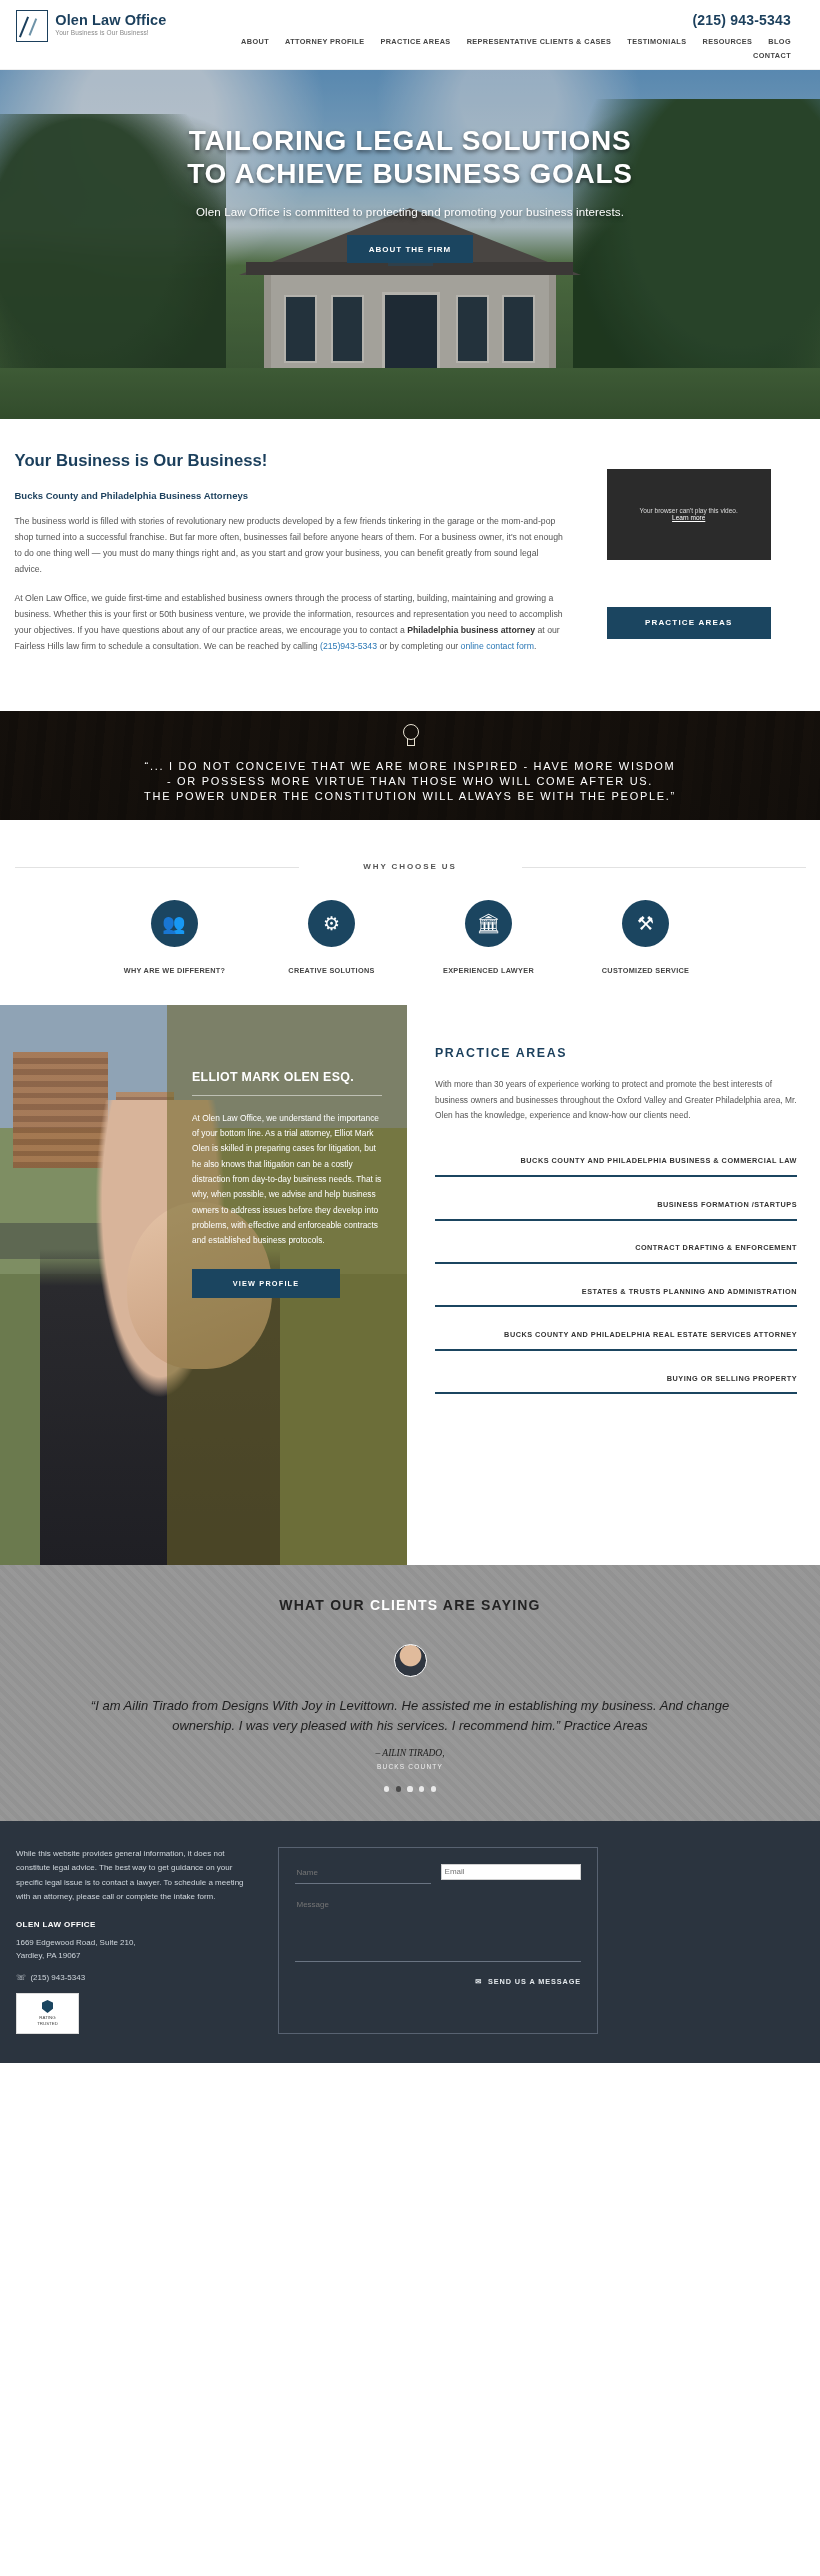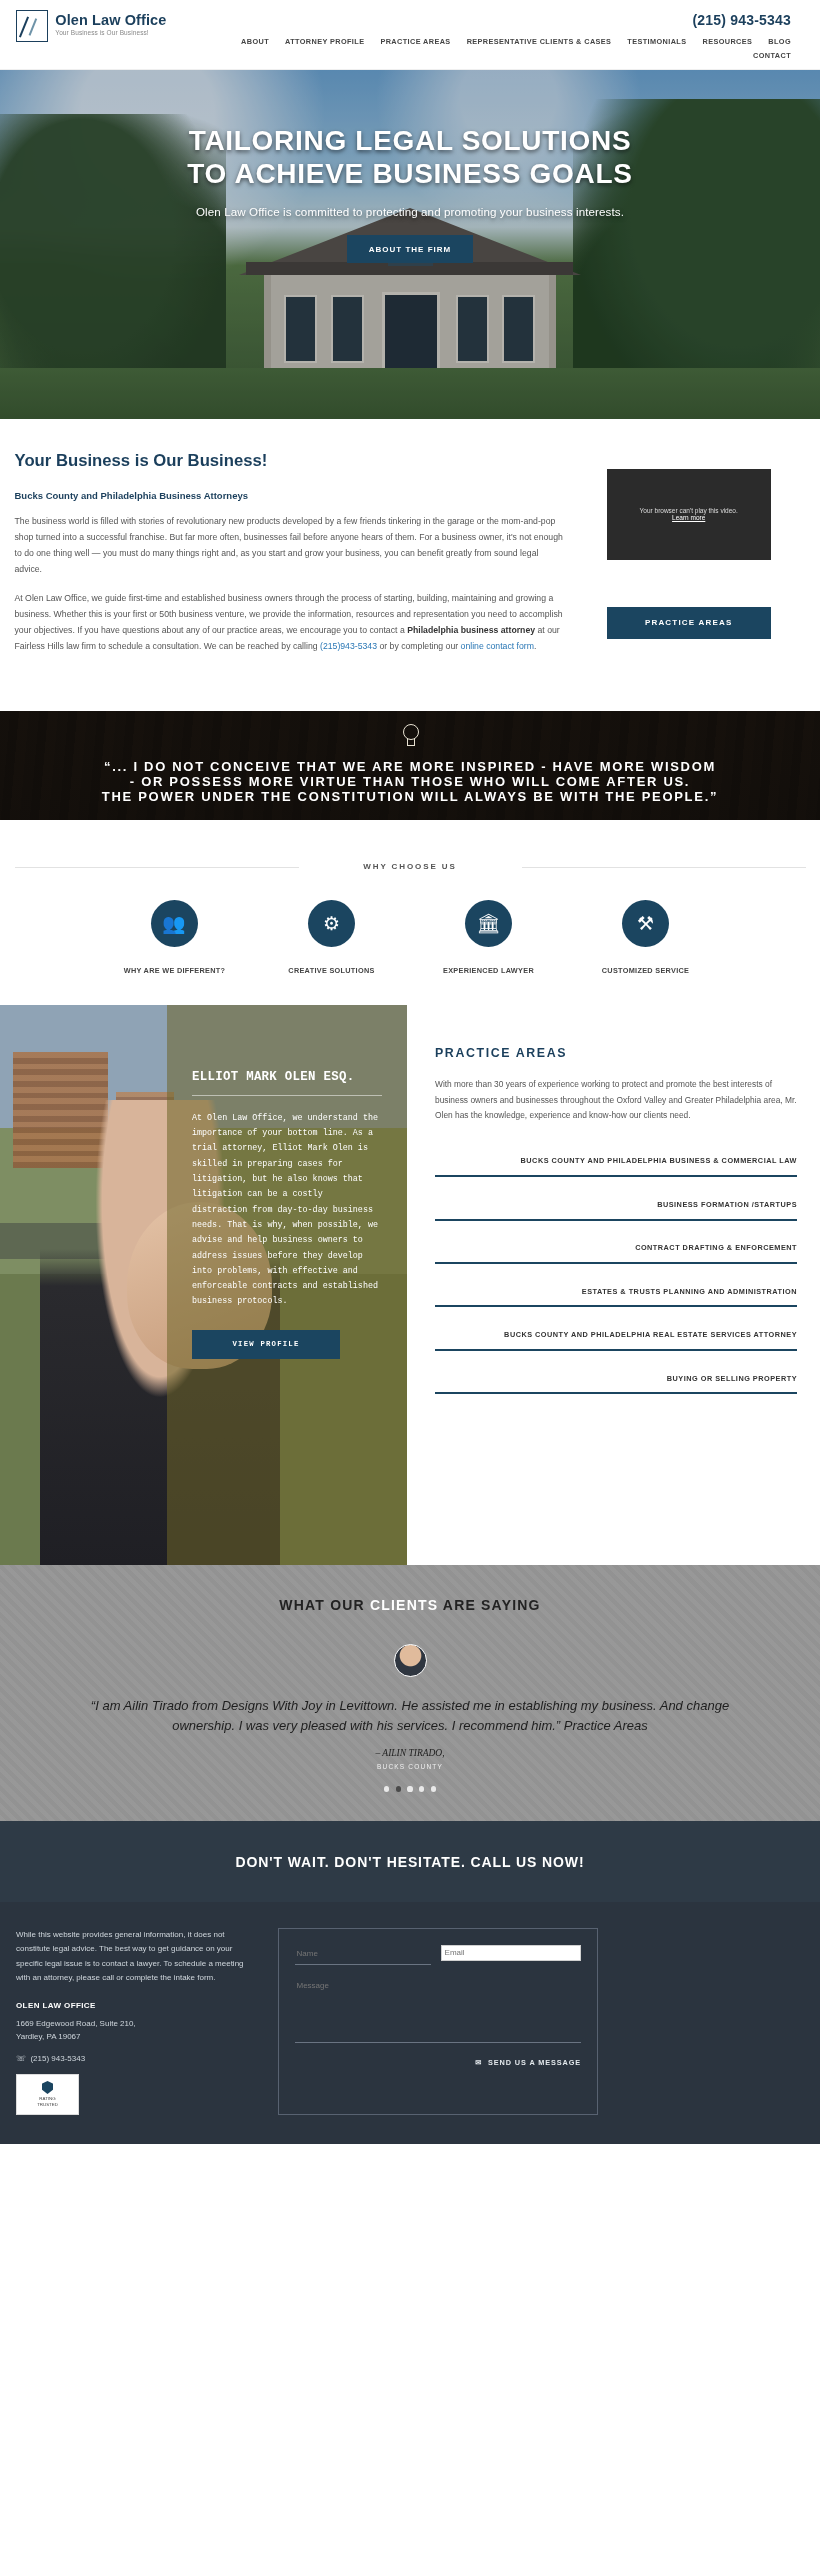--- a/index.html
+++ b/index.html
@@ -275,24 +275,24 @@
     width: 14.5px; height: 14.5px; border-radius: 50%;
     border: 1.5px solid #e8e2d2;
   }
   .bulb:after {
     content: "";
     position: absolute; left: 6.5px; top: 15.3px;
     width: 5.8px; height: 6.5px;
     border: 1.5px solid #e8e2d2; border-top: none;
   }
   .quote p {
-    font-size: 13px;
+    font-size: 11px;
     letter-spacing: 1.7px;
     line-height: 15.3px;
-    font-weight: bold;
+    font-weight: normal;
   }
 
   
   .why {
     padding: 42px 0 29px 0;
     background: #fff;
     text-align: center;
   }
   .why-title {
     font-size: 8px;
@@ -374,21 +374,20 @@
     position: absolute; left: 87px; top: 102px;
     width: 145px; height: 167px; border-radius: 50% 50% 45% 45%;
     background: linear-gradient(160deg, #e4c3a7, #c59a79);
   }
   .att-overlay {
     position: absolute;
     right: 0; top: 0; bottom: 0; width: 240px;
     background: rgba(110,100,40,.55);
     padding: 65px 25px 0 25px;
     color: #fff;
-    font-family: Liberation Mono, monospace;
   }
   .att-overlay h3 {
     font-size: 12.4px;
     font-weight: bold;
     letter-spacing: 0.3px;
     padding-bottom: 11.6px;
     border-bottom: 0.7px solid rgba(255,255,255,.5);
     margin-bottom: 14.5px;
   }
   .att-overlay p {
@@ -721,23 +720,20 @@
     <div class="testi-loc">BUCKS COUNTY</div>
     <div class="dots">
       <div class="dot"></div>
       <div class="dot active"></div>
       <div class="dot"></div>
       <div class="dot"></div>
       <div class="dot"></div>
     </div>
   </div>
 
-  <div class="cta">
-    <h2>DON'T WAIT. DON'T HESITATE. CALL US NOW!</h2>
-  </div>
 
   <div class="footer">
     <div class="foot-left">
       <p>While this website provides general information, it does not constitute legal advice. The best way to get guidance on your specific legal issue is to contact a lawyer. To schedule a meeting with an attorney, please call or complete the intake form.</p>
       <div class="foot-office">OLEN LAW OFFICE</div>
       <div class="foot-addr">
         <span>1669 Edgewood Road, Suite 210,</span><br>
         <span>Yardley, PA 19067</span>
       </div>
       <div class="foot-phone">

